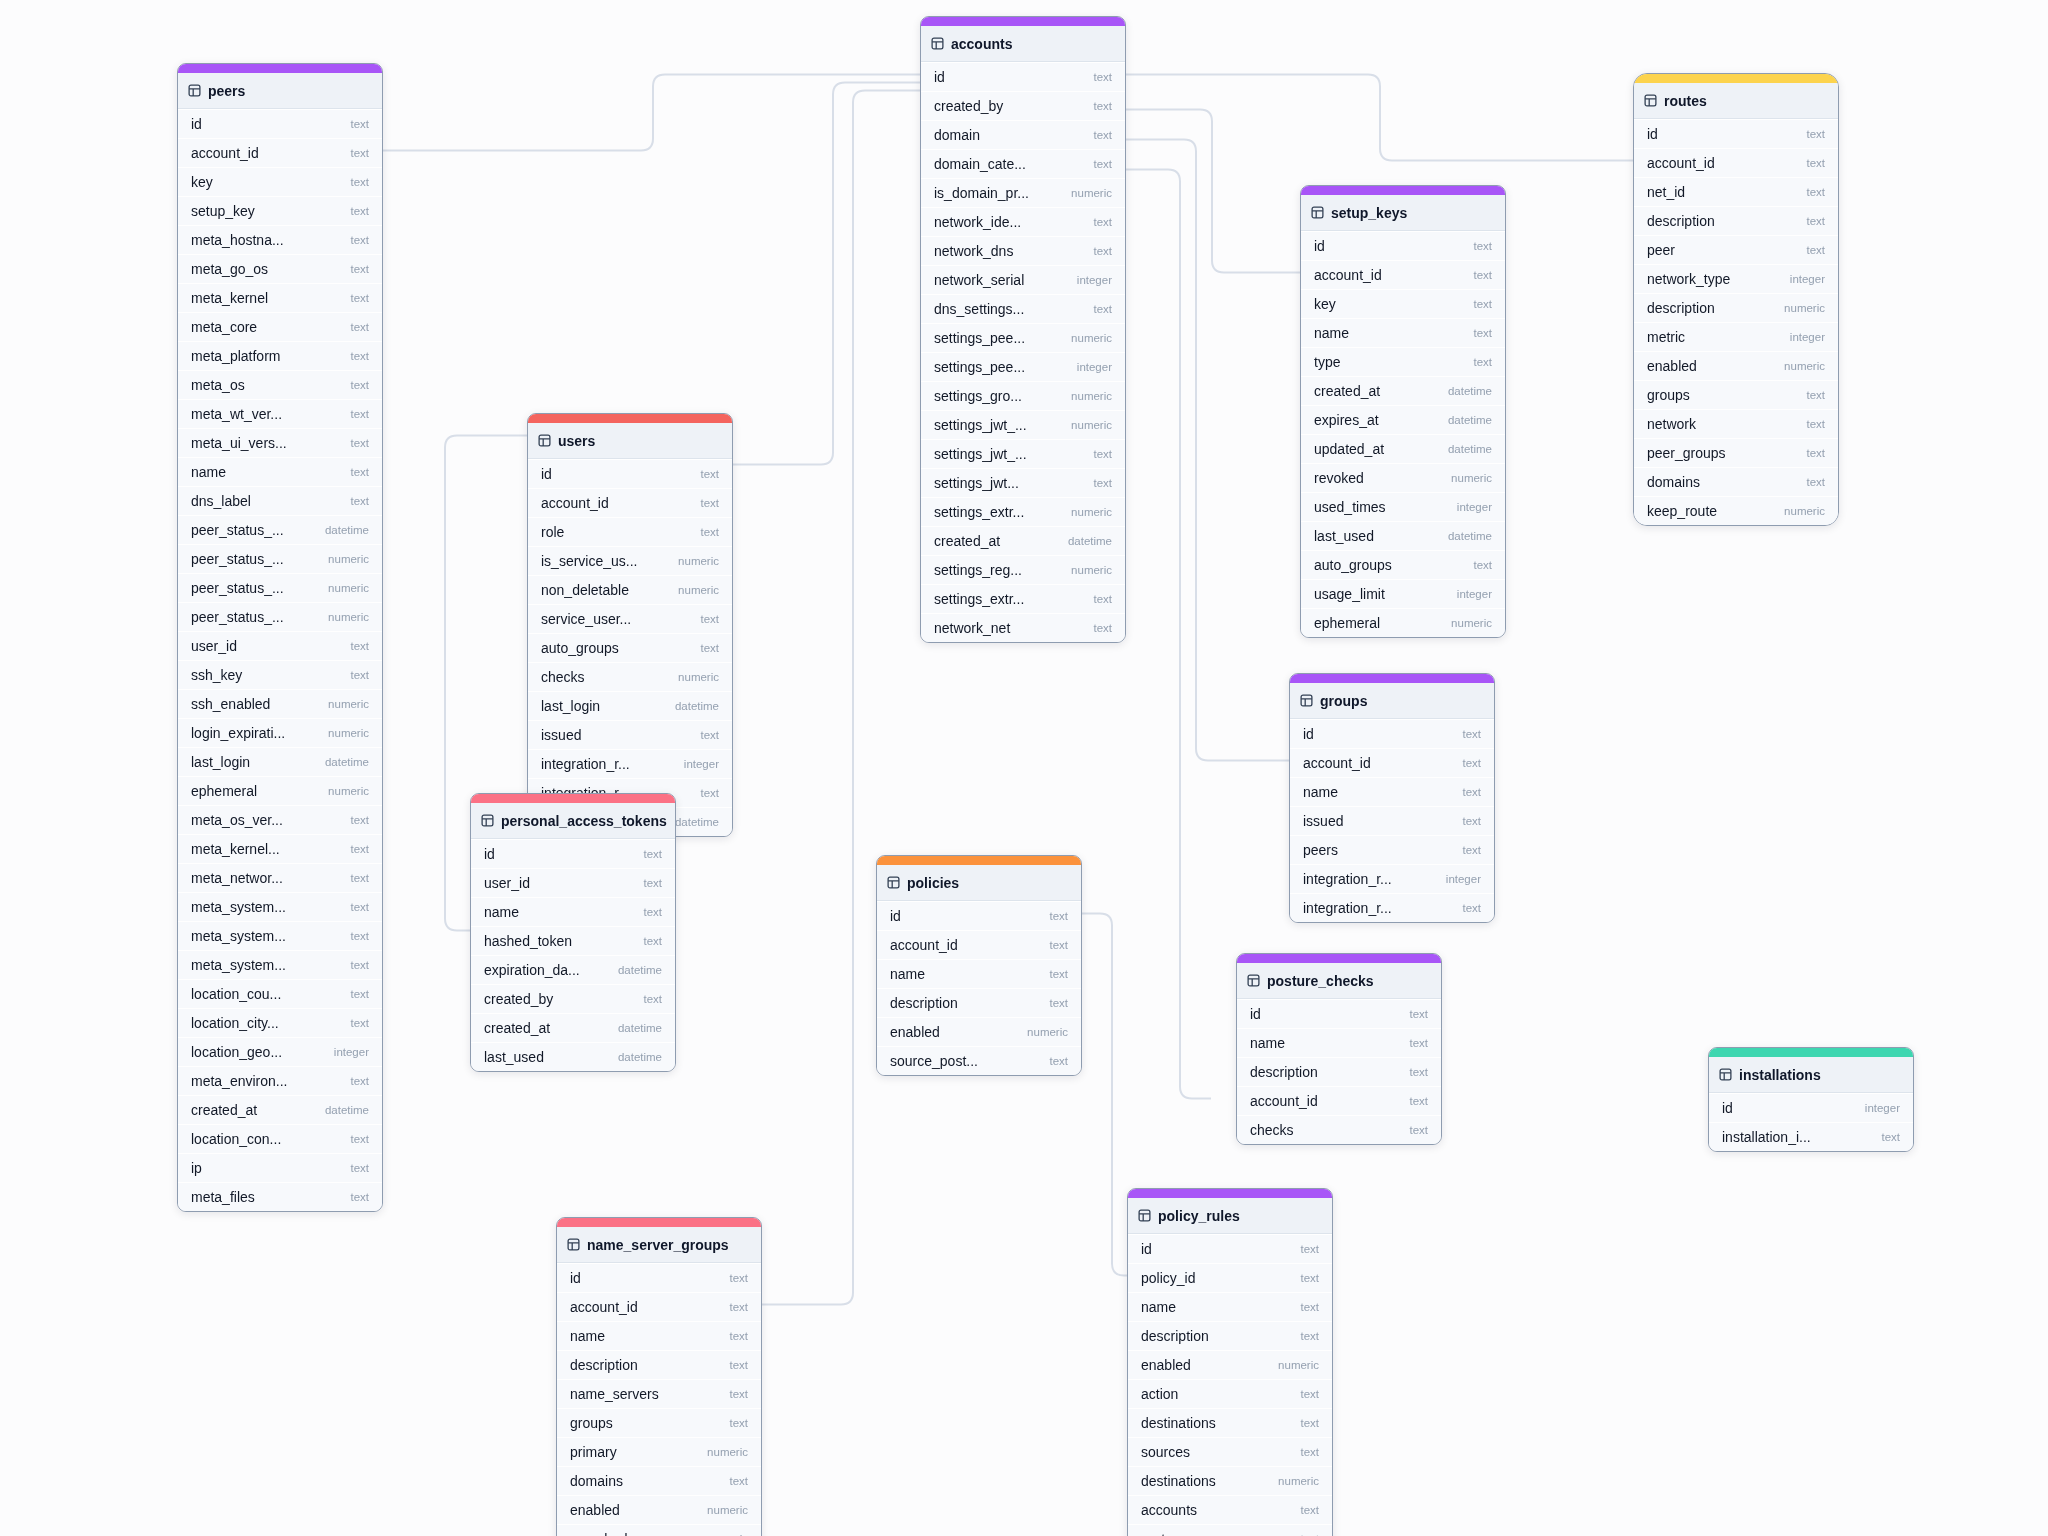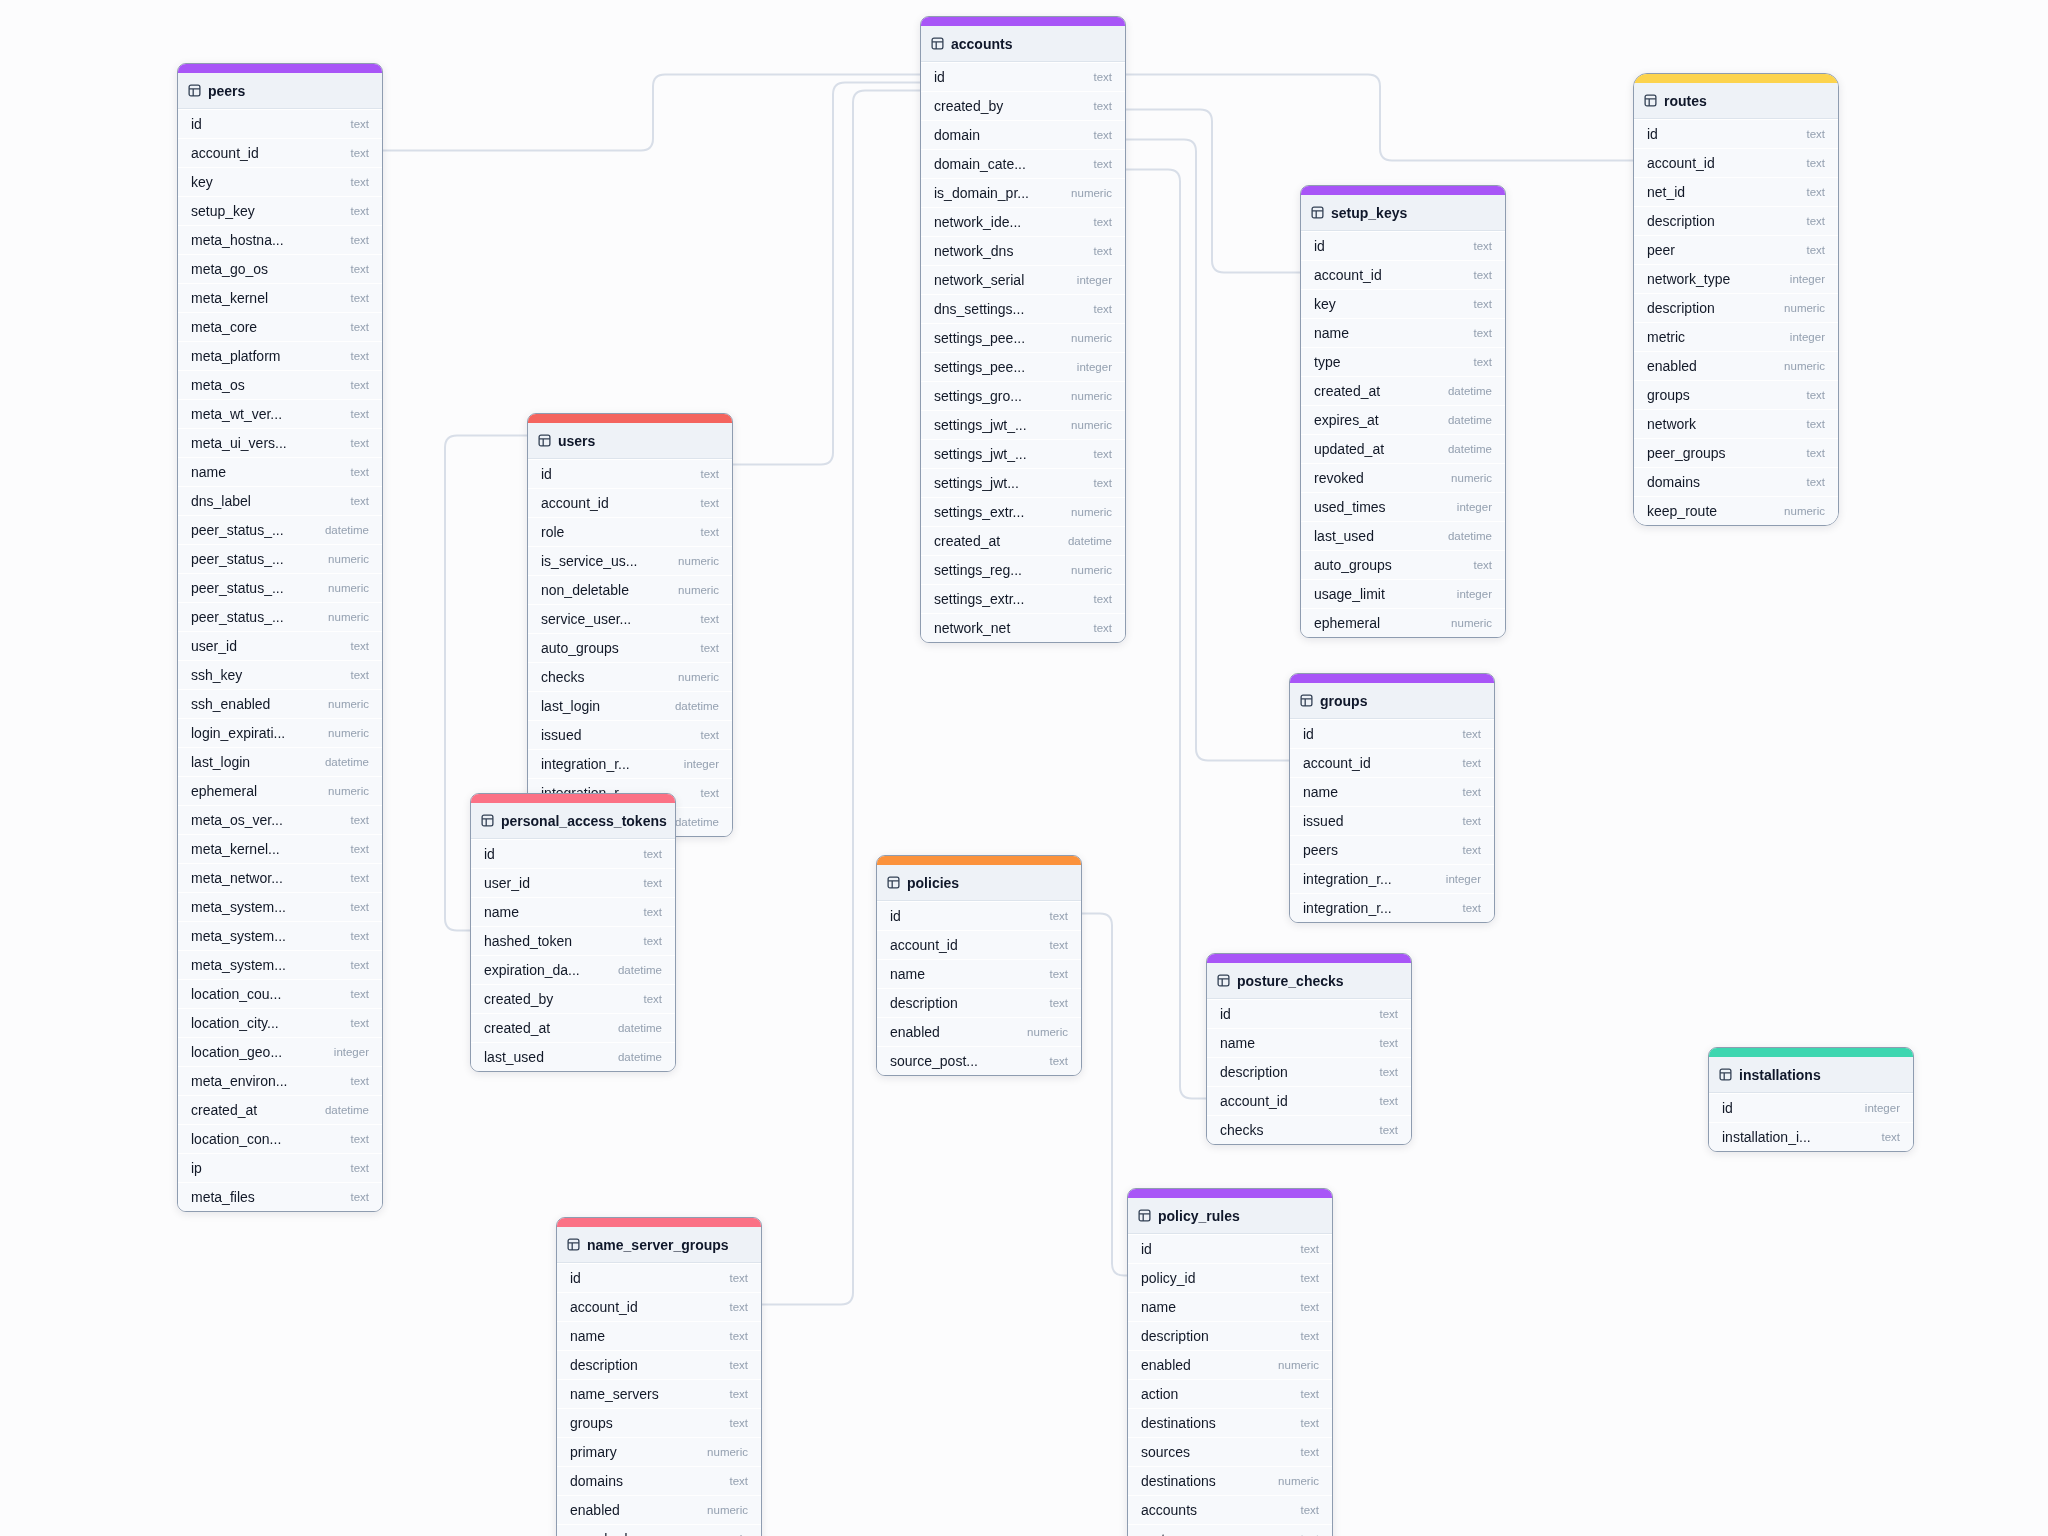--- a/index.html
+++ b/index.html
@@ -608,21 +608,21 @@
       </div>
       <div class="frow">
         <span class="fname">integration_r...</span>
         <span class="ftype">integer</span>
       </div>
       <div class="frow">
         <span class="fname">integration_r...</span>
         <span class="ftype">text</span>
       </div>
     </div>
-    <div class="table-card" style="left: 1206px; top: 953px;">
+    <div class="table-card" style="left: 1236px; top: 953px;">
       <div class="band" style="background: rgb(168, 85, 247);"></div>
       <div class="thead">
         <span class="ticon">
           <svg width="13" height="13" viewBox="0 0 14 14" fill="none" stroke="#334155" stroke-width="1.4">
             <rect x="1.2" y="1.2" width="11.6" height="11.6" rx="2"></rect>
             <line x1="1.2" y1="5.3" x2="12.8" y2="5.3"></line>
             <line x1="5.6" y1="5.3" x2="5.6" y2="12.8"></line>
           </svg>
         </span>
         <span class="tname">posture_checks</span>

